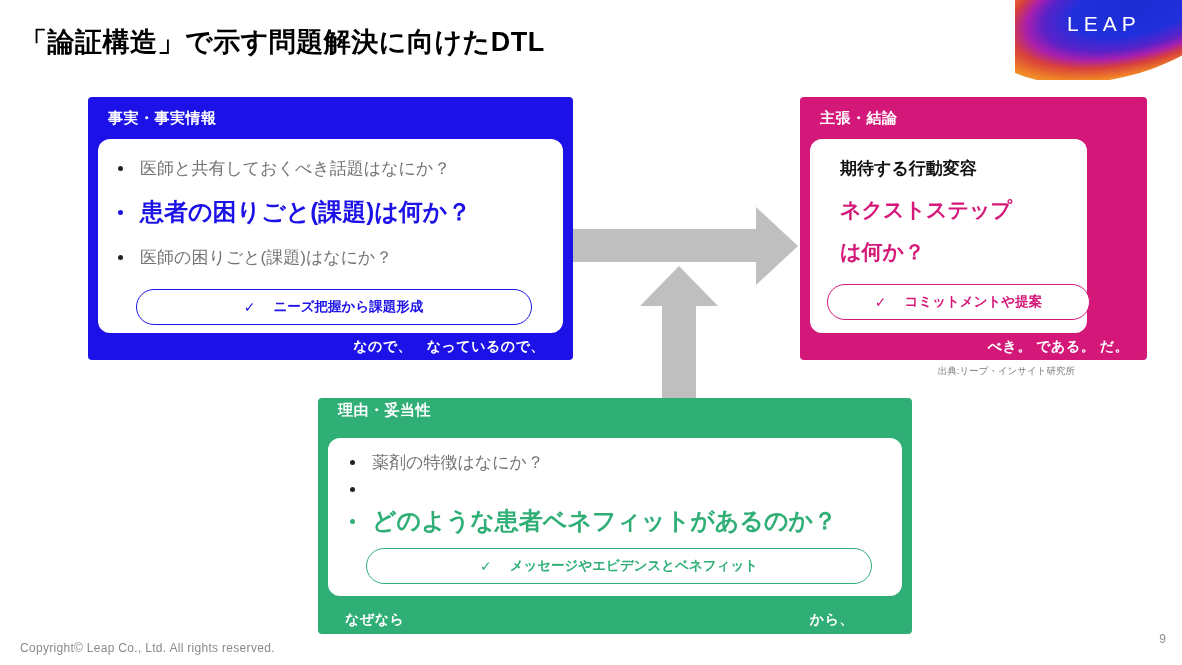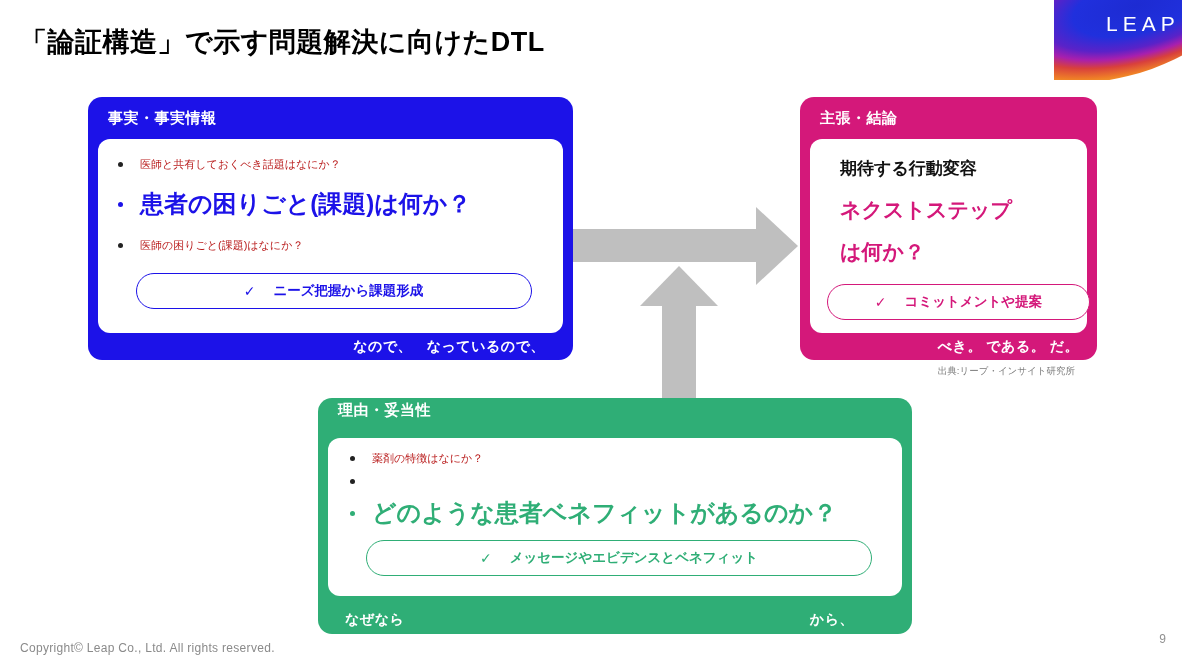--- a/index.html
+++ b/index.html
@@ -6,61 +6,61 @@
   .slide{
     position:relative;width:1182px;height:665px;background:#ffffff;overflow:hidden;
     font-family:"Liberation Sans","DejaVu Sans",sans-serif;
   }
   
   .title{
     position:absolute;left:20px;top:24px;font-size:27px;font-weight:bold;color:#000;
     letter-spacing:0.5px;
   }
   
-  .logo-clip{position:absolute;top:0;right:0;width:128px;height:80px;overflow:hidden;}
+  .logo-clip{position:absolute;top:0;right:0;width:167px;height:80px;overflow:hidden;}
   .logo-blob{
     position:absolute;right:-58px;top:-50px;width:255px;height:128px;border-radius:50%;
     transform:rotate(-14deg);
     background:radial-gradient(ellipse at 60% 48%,
       #1d2bd2 0%, #2030dd 30%, #5a22c8 44%, #a81fae 52%,
       #d8403c 60%, #ef7f27 70%, #f5bb3b 80%, #f9dc72 90%, #fdf2c0 100%);
   }
   .logo-text{
     position:absolute;top:12px;left:52px;color:#fff;font-size:21px;letter-spacing:5px;
     font-weight:normal;
   }
   
-  .box{position:absolute;border-radius:14px;}
+  .box{position:absolute;border-radius:4px;}
   .box-header{
     height:42px;display:flex;align-items:center;padding-left:20px;
     color:#fff;font-size:15px;font-weight:bold;letter-spacing:0.5px;
   }
   .card{position:absolute;left:10px;background:#fff;border-radius:12px;}
   .row{display:flex;align-items:center;}
   .dot{width:5px;height:5px;border-radius:50%;background:#222;flex:0 0 auto;margin-right:17px;}
-  .btxt{font-size:11px;color:#b91c1c;}
+  .btxt{font-size:17px;color:#737373;}
   .em{font-weight:bold;font-size:24px;}
   .pill{
     display:flex;align-items:center;justify-content:center;gap:18px;
     border-radius:19px;height:36px;background:#fff;
     font-size:13.5px;font-weight:bold;box-sizing:border-box;
   }
   .pill .chk{font-size:14px;font-weight:normal;}
   .ribbon{position:absolute;color:#fff;font-size:14px;font-weight:bold;letter-spacing:0.5px;}
   
   .box-fact{left:88px;top:97px;width:485px;height:263px;background:#1c12e8;}
   .card-fact{top:42px;width:465px;height:194px;padding:18px 14px 0 20px;box-sizing:border-box;}
   .card-fact .row1{margin-bottom:16px;}
   .card-fact .row2{margin-bottom:18px;}
   .card-fact .em{color:#1c12e8;}
   .card-fact .dot-em{background:#1c12e8;}
   .pill-fact{width:396px;margin:20px auto 0;border:1.5px solid #1c12e8;color:#1c12e8;}
   .ribbon-fact{bottom:4px;right:28px;}
   
-  .box-claim{left:800px;top:97px;width:297px;height:263px;background:#d4187a;}
+  .box-claim{left:800px;top:97px;width:347px;height:263px;background:#d4187a;}
   .card-claim{top:42px;width:277px;height:194px;padding:18px 0 0 30px;box-sizing:border-box;}
   .card-claim .l1{font-size:17px;font-weight:bold;color:#111;margin-bottom:16px;}
   .card-claim .l2{font-size:21px;font-weight:bold;color:#d4187a;margin-bottom:14px;}
   .card-claim .l3{font-size:21px;font-weight:bold;color:#d4187a;}
   .pill-claim{width:263px;margin:18px auto 0 -13px;border:1.5px solid #d4187a;color:#d4187a;}
   .ribbon-claim{bottom:4px;right:18px;}
   
   .box-reason{left:318px;top:398px;width:594px;height:236px;background:#2fae76;}
   .box-reason .box-header{height:24px;}
   .card-reason{top:40px;width:574px;height:158px;padding:13px 14px 0 22px;box-sizing:border-box;}

